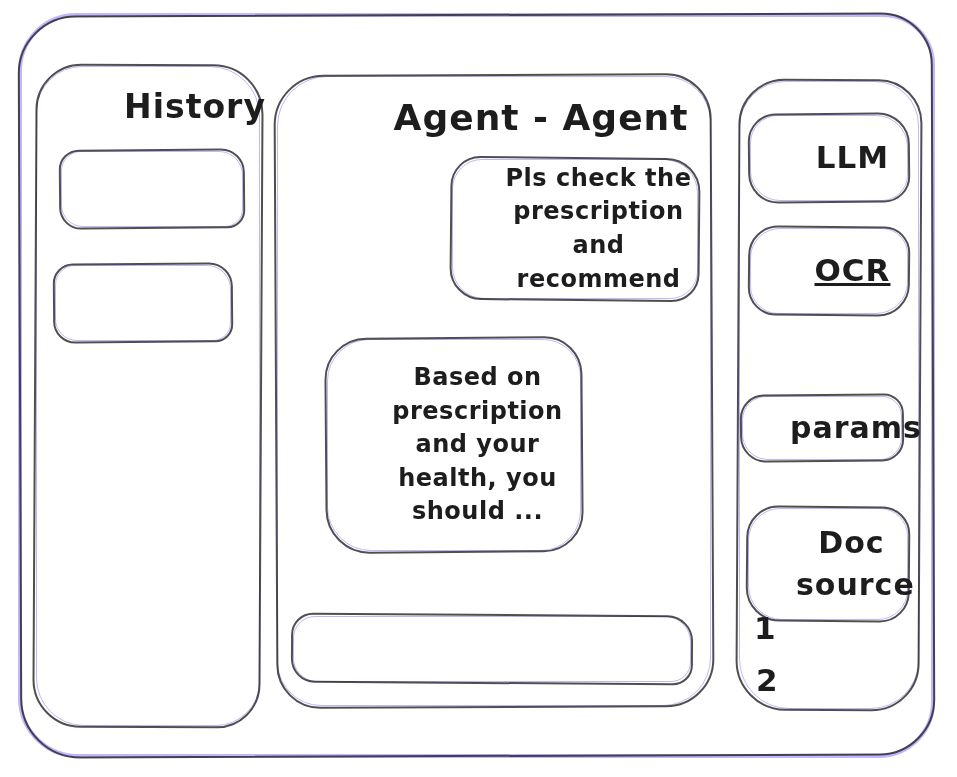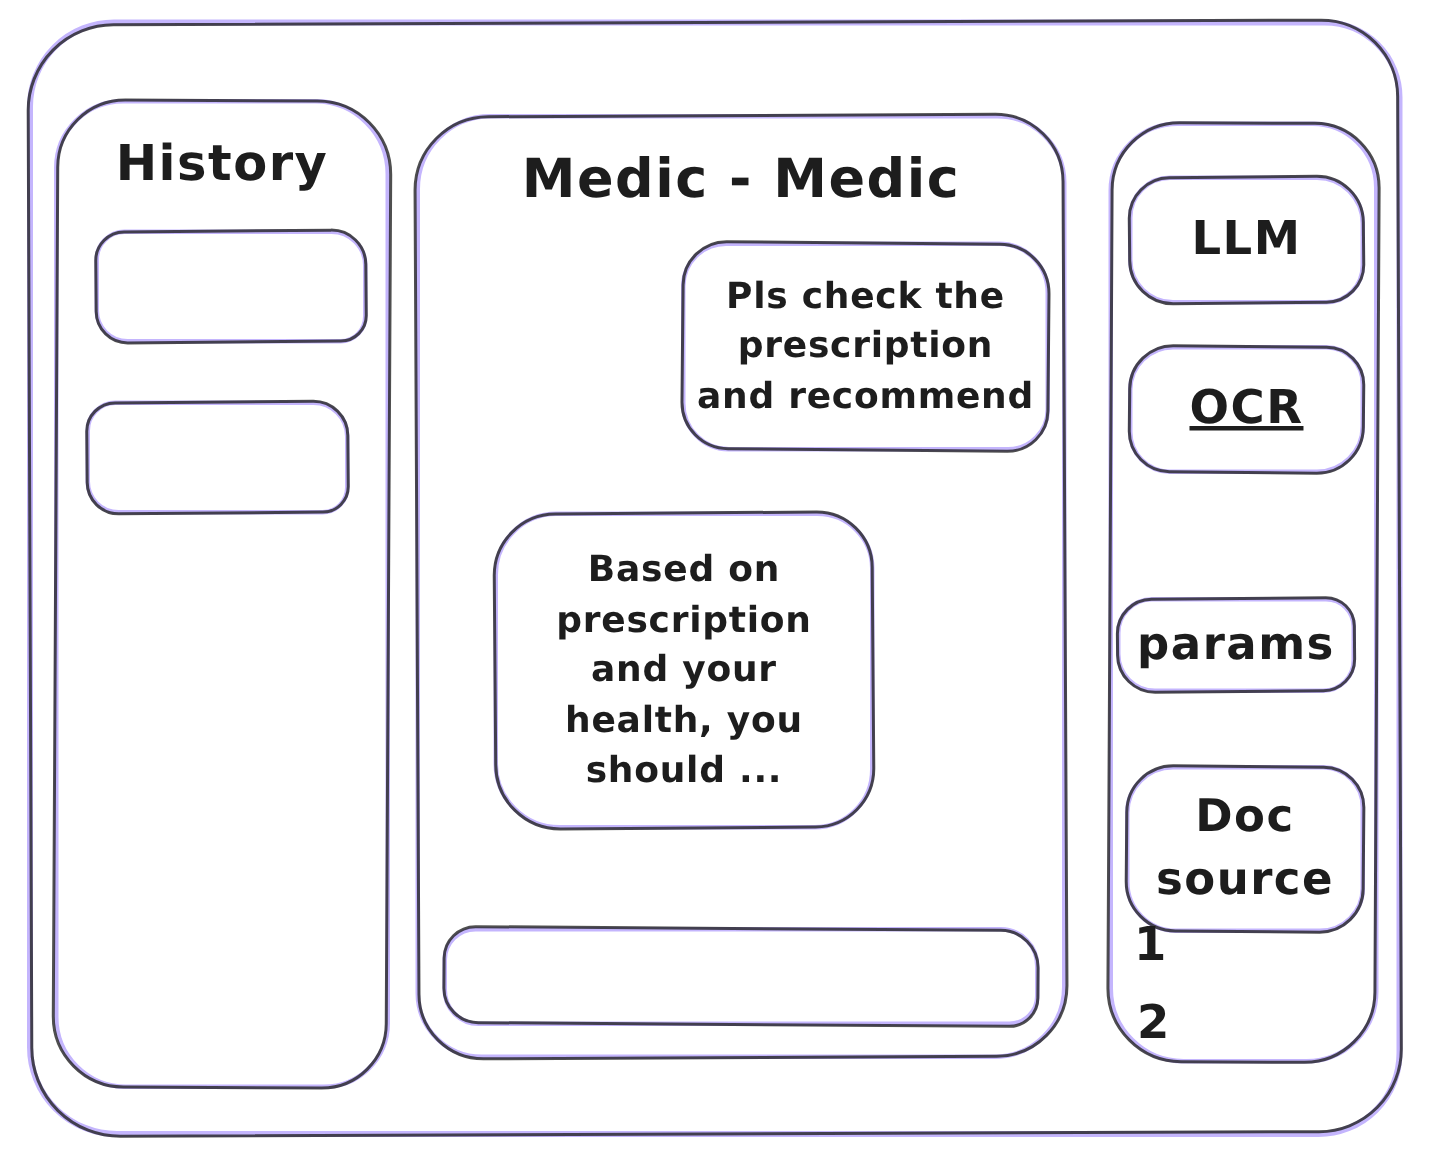--- a/index.html
+++ b/index.html
@@ -12,21 +12,22 @@
     position: relative;
     width: 957px;
     height: 777px;
     background: #ffffff;
     overflow: hidden;
   }
   
   .sk {
     position: absolute;
     background: #ffffff;
-    border: 3px solid #c4b5fd;
+    border: 1px solid #c4b5fd;
+    padding-left: 47px;
   }
   .sk::before {
     content: "";
     position: absolute;
     inset: -3px;
     border: 2px solid rgba(29, 29, 29, 0.78);
     border-radius: inherit;
     transform: rotate(var(--r, 0.35deg));
     pointer-events: none;
   }
@@ -139,21 +140,21 @@
 
   <div class="sk frame"></div>
 
   <section class="sk panel history">
     <h2 class="title">History</h2>
     <div class="sk hitem hitem1"></div>
     <div class="sk hitem hitem2"></div>
   </section>
 
   <section class="sk panel chat">
-    <h1 class="title">Medic - Medic</h1>
+    <h1 class="title">Agent - Agent</h1>
     <div class="sk bubble user">Pls check the
 prescription
 and recommend</div>
     <div class="sk bubble agent">Based on
 prescription
 and your
 health, you
 should ...</div>
     <div class="sk inputbar">
       <input class="chat-input" type="text" value="" style="">

